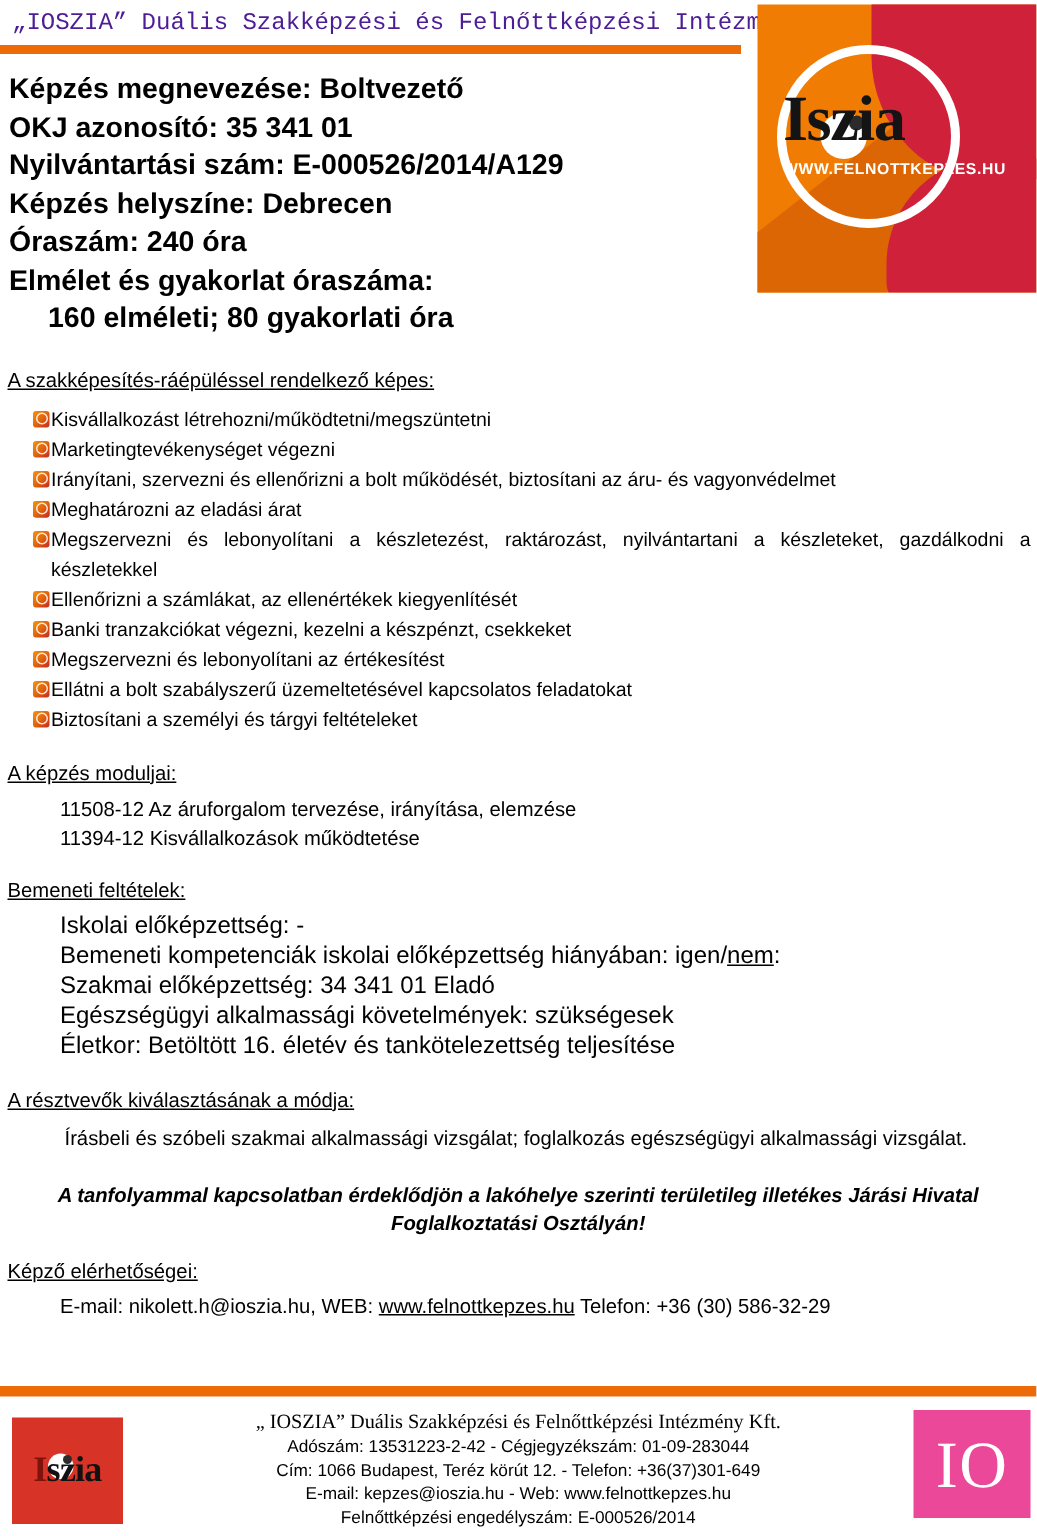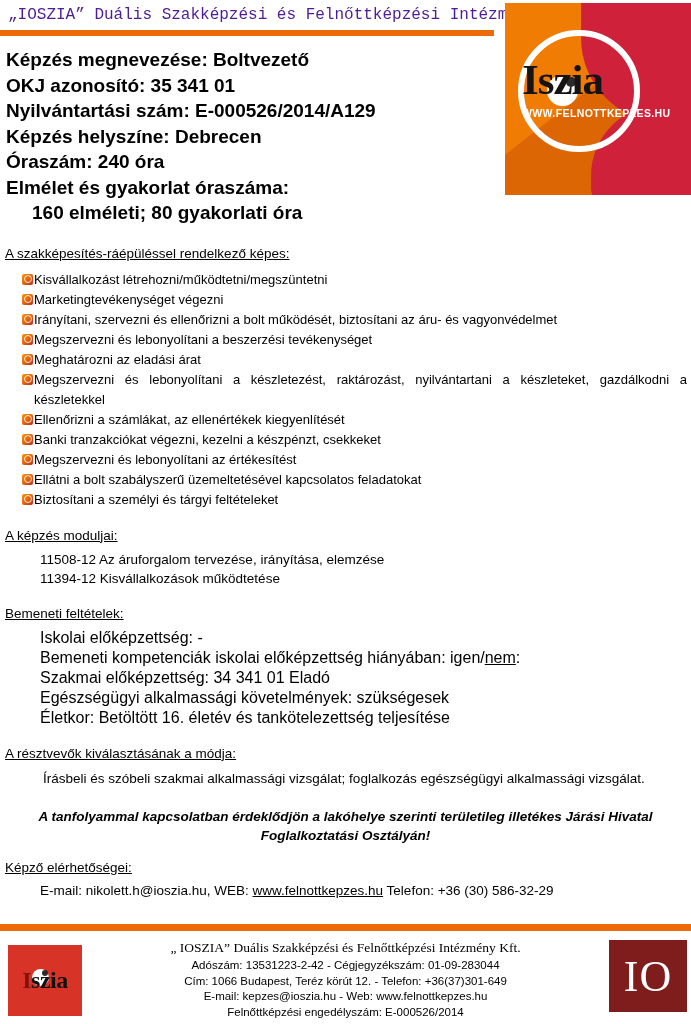--- a/index.html
+++ b/index.html
@@ -78,21 +78,21 @@
   .footer-left-logo { position: absolute; left: 8px; top: 21px; width: 74px; height: 71px;
     background: #D73327; display: flex; align-items: center; justify-content: center; }
   .fl-text { position: relative; z-index: 2; font-family: "Liberation Serif", serif;
     font-weight: bold; font-size: 24px; color: #111; letter-spacing: -0.5px; }
   .fl-text .fl-i { color: #7F120C; }
   .fl-orb { position: absolute; left: 24px; top: 24px; width: 17px; height: 17px;
     background: #fff; border-radius: 50%; z-index: 1; }
   .fl-orb::after { content: ""; position: absolute; right: 1px; top: 1px; width: 6px; height: 6px;
     background: #2b2b2b; border-radius: 50%; }
   .footer-right-logo { position: absolute; right: 4px; top: 16px; width: 78px; height: 72px;
-    background: #7f1d1d; color: #fff; display: flex; align-items: center; justify-content: center;
+    background: #ec4899; color: #fff; display: flex; align-items: center; justify-content: center;
     font-family: "Liberation Serif", serif; font-size: 44px; letter-spacing: 1px; margin-left: 28px; }
   .footer-center { width: 460px; margin: 9px auto 0; text-align: center; }
   .fc-company { font-family: "Liberation Serif", serif; font-size: 13.5px; margin-bottom: 2px; }
   .fc-line { font-size: 11.5px; line-height: 15.5px; }
 </style>
 </head>
 <body>
 
 <div class="top-header">„IOSZIA” Duális Szakképzési és Felnőttképzési Intézmény</div>
 <div class="orange-rule"></div>
@@ -115,21 +115,21 @@
   <div>Óraszám: 240 óra</div>
   <div>Elmélet és gyakorlat óraszáma:</div>
   <div class="indent">160 elméleti; 80 gyakorlati óra</div>
 </div>
 
 <div class="sec-h h-comp">A szakképesítés-ráépüléssel rendelkező képes:</div>
 <ul class="bullets">
   <li><span class="bullet-icon"></span><span>Kisvállalkozást létrehozni/működtetni/megszüntetni</span></li>
   <li><span class="bullet-icon"></span><span>Marketingtevékenységet végezni</span></li>
   <li><span class="bullet-icon"></span><span>Irányítani, szervezni és ellenőrizni a bolt működését, biztosítani az áru- és vagyonvédelmet</span></li>
-  <li><span class="bullet-icon"></span><span>Megszervezni és lebonyolítani a beszerzési tevékenységet</span></li>
+  <li><span class="bullet-icon"></span></li>
   <li><span class="bullet-icon"></span><span>Meghatározni az eladási árat</span></li>
   <li><span class="bullet-icon"></span><span>Megszervezni és lebonyolítani a készletezést, raktározást, nyilvántartani a készleteket, gazdálkodni a készletekkel</span></li>
   <li><span class="bullet-icon"></span><span>Ellenőrizni a számlákat, az ellenértékek kiegyenlítését</span></li>
   <li><span class="bullet-icon"></span><span>Banki tranzakciókat végezni, kezelni a készpénzt, csekkeket</span></li>
   <li><span class="bullet-icon"></span><span>Megszervezni és lebonyolítani az értékesítést</span></li>
   <li><span class="bullet-icon"></span><span>Ellátni a bolt szabályszerű üzemeltetésével kapcsolatos feladatokat</span></li>
   <li><span class="bullet-icon"></span><span>Biztosítani a személyi és tárgyi feltételeket</span></li>
 </ul>
 
 <div class="sec-h h-mod">A képzés moduljai:</div>

